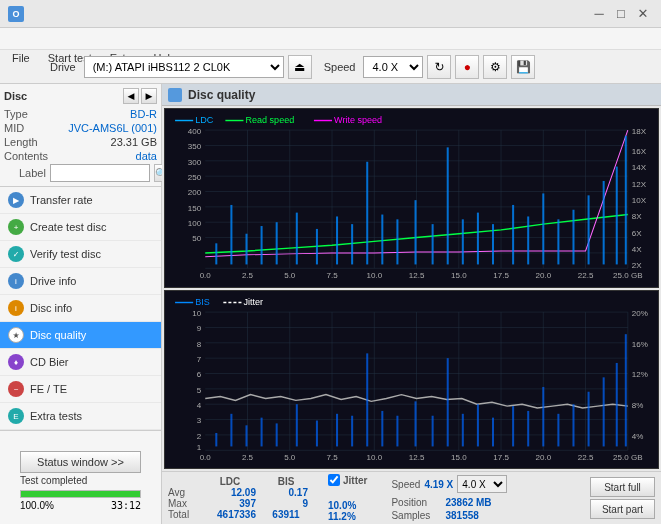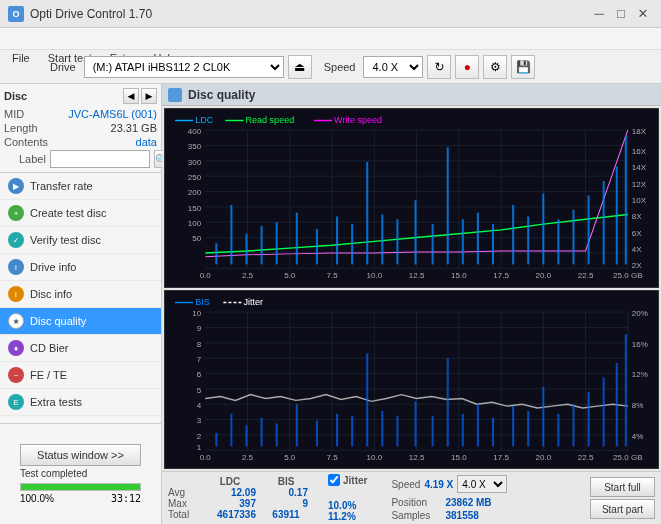--- a/index.html
+++ b/index.html
@@ -88,21 +88,20 @@
     .chart-svg { width: 100%; height: 100%; }
   </style>
 </head>
 <body>
 
 <div class="titlebar">
   <div class="titlebar-left">
     <div class="titlebar-icon">
         <span>O</span>
       </div>
-    <span class="titlebar-title">Opti Drive Control 1.70</span>
   </div>
   <div class="titlebar-controls">
     <button class="titlebar-btn">─</button>
     <button class="titlebar-btn">□</button>
     <button class="titlebar-btn close">✕</button>
   </div>
 </div>
 
 <div class="menubar">
   <span class="menu-item">File</span>
@@ -131,20 +130,24 @@
 
   <div class="sidebar">
 
     <div class="disc-panel">
       <div class="disc-header">
         <span class="disc-title">Disc</span>
         <div style="display:flex;gap:2px;">
           <button class="label-btn" style="width:16px;height:16px;font-size:9px;">◀</button>
           <button class="label-btn" style="width:16px;height:16px;font-size:9px;">▶</button>
         </div>
+      </div>
+      <div class="disc-info-row">
+        <span class="disc-info-label">Type</span>
+        <span class="disc-info-value">BD-R</span>
       </div>
       <div class="disc-info-row">
         <span class="disc-info-label">MID</span>
         <span class="disc-info-value">JVC-AMS6L (001)</span>
       </div>
       <div class="disc-info-row">
         <span class="disc-info-label">Length</span>
         <span class="disc-info-value black">23.31 GB</span>
       </div>
       <div class="disc-info-row">

